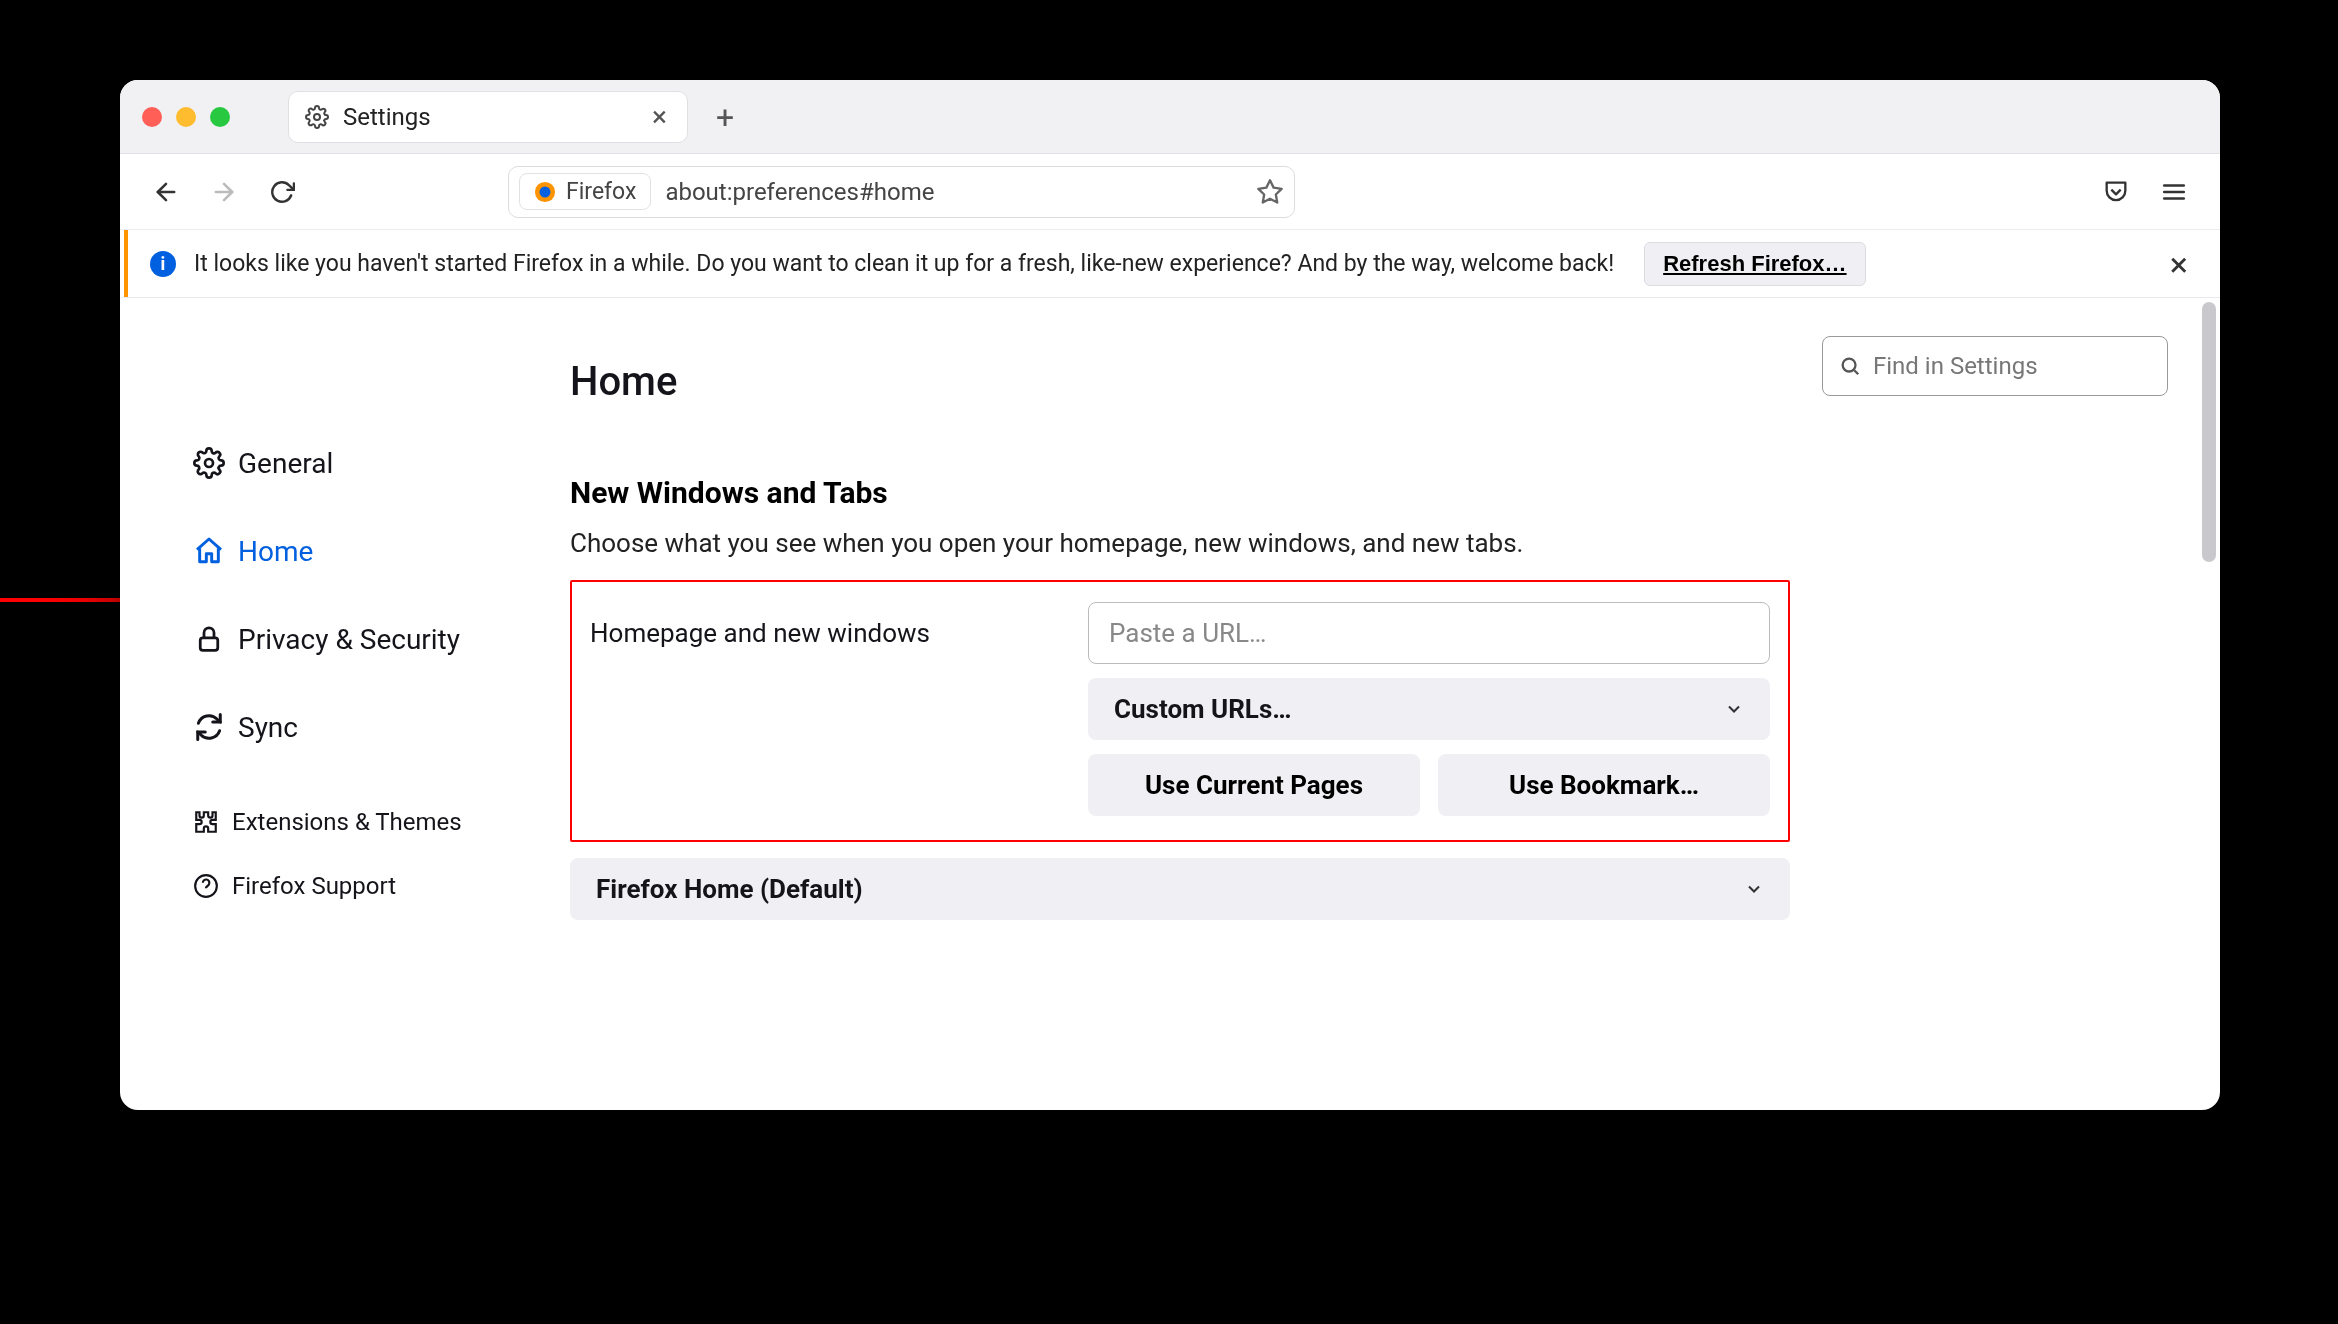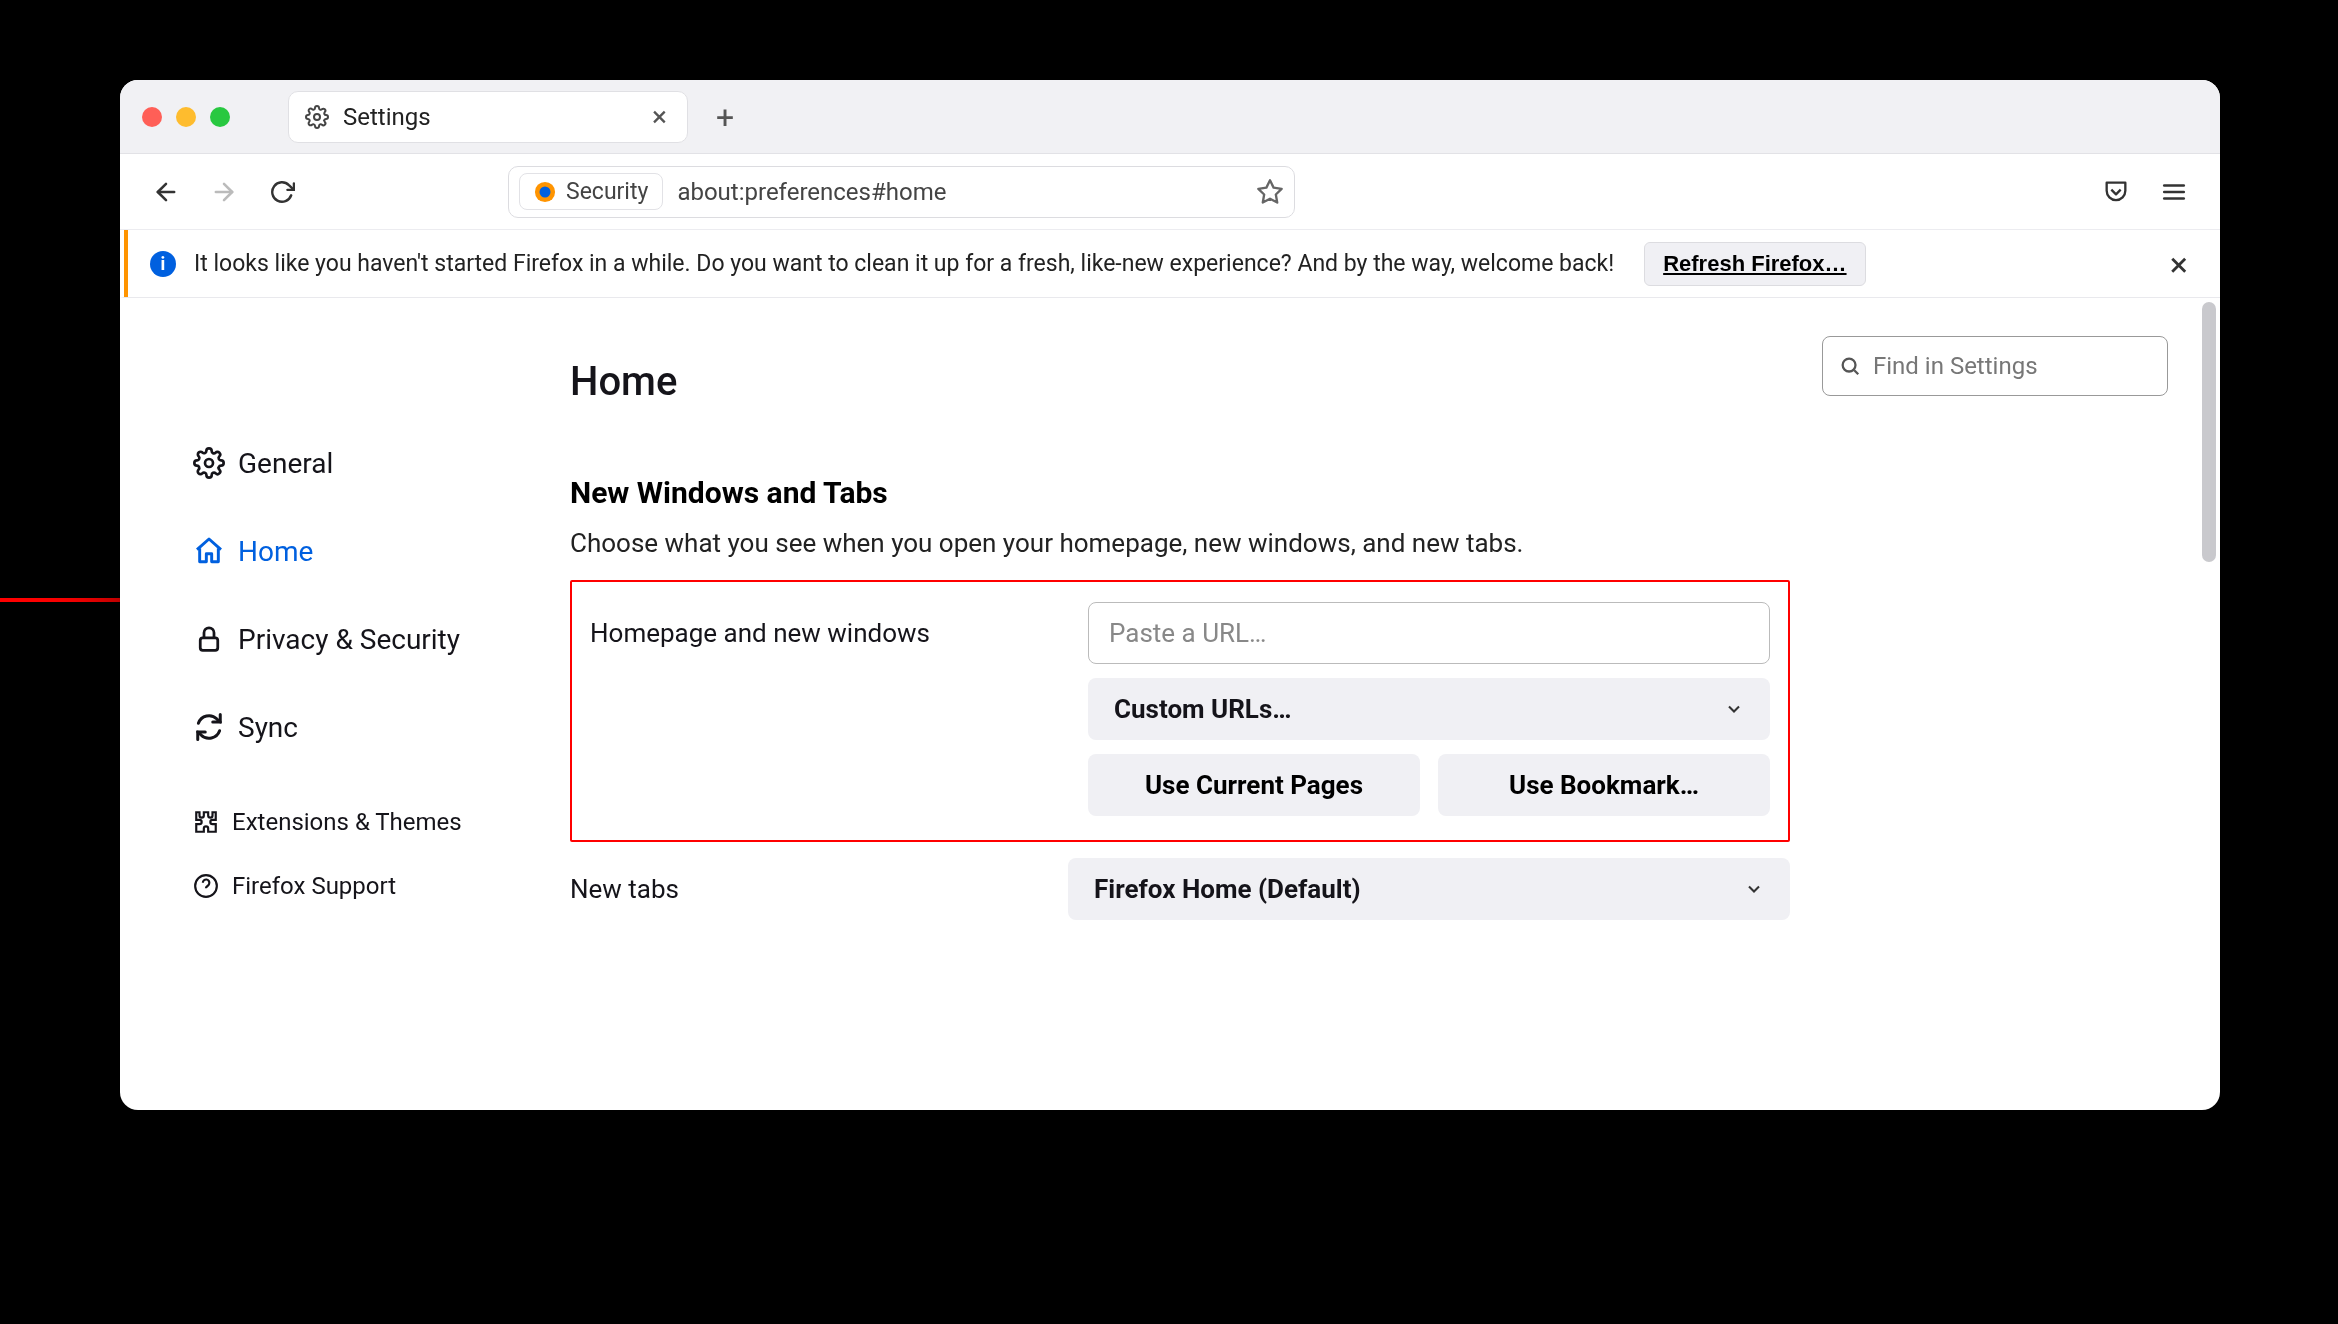--- a/index.html
+++ b/index.html
@@ -142,21 +142,21 @@
     </div>
     <div style="width:170px"></div>
     <div class="urlbar">
       <span class="pill">
         <span>
           <svg width="22" height="22" viewBox="0 0 24 24">
               <circle cx="12" cy="12" r="11" fill="#ff9400"></circle>
               <circle cx="12" cy="12" r="6" fill="#0060df"></circle>
             </svg>
         </span>
-        <span>Security</span>
+        <span>Firefox</span>
       </span>
       <span>about:preferences#home</span>
       <span class="star">
         <svg width="28" height="28" viewBox="0 0 24 24" fill="none" stroke="#666" stroke-width="2" stroke-linejoin="round">
             <polygon points="12 2 15.09 8.26 22 9.27 17 14.14 18.18 21.02 12 17.77 5.82 21.02 7 14.14 2 9.27 8.91 8.26 12 2"></polygon>
           </svg>
       </span>
     </div>
     <div class="spacer"></div>
     <div class="tbtn">
@@ -276,21 +276,20 @@
             </span>
           </div>
         </div>
         <div class="btnrow">
           <div class="actbtn">Use Current Pages</div>
           <div class="actbtn">Use Bookmark…</div>
         </div>
       </div>
 
       <div class="row" style="margin-top:16px;">
-        <div class="label">New tabs</div>
         <div class="dropdown">
           <span>Firefox Home (Default)</span>
           <span class="chev">
             <svg width="20" height="20" viewBox="0 0 24 24" fill="none" stroke="#333" stroke-width="2.5">
                 <polyline points="6 9 12 15 18 9"></polyline>
               </svg>
           </span>
         </div>
       </div>
     </main>

